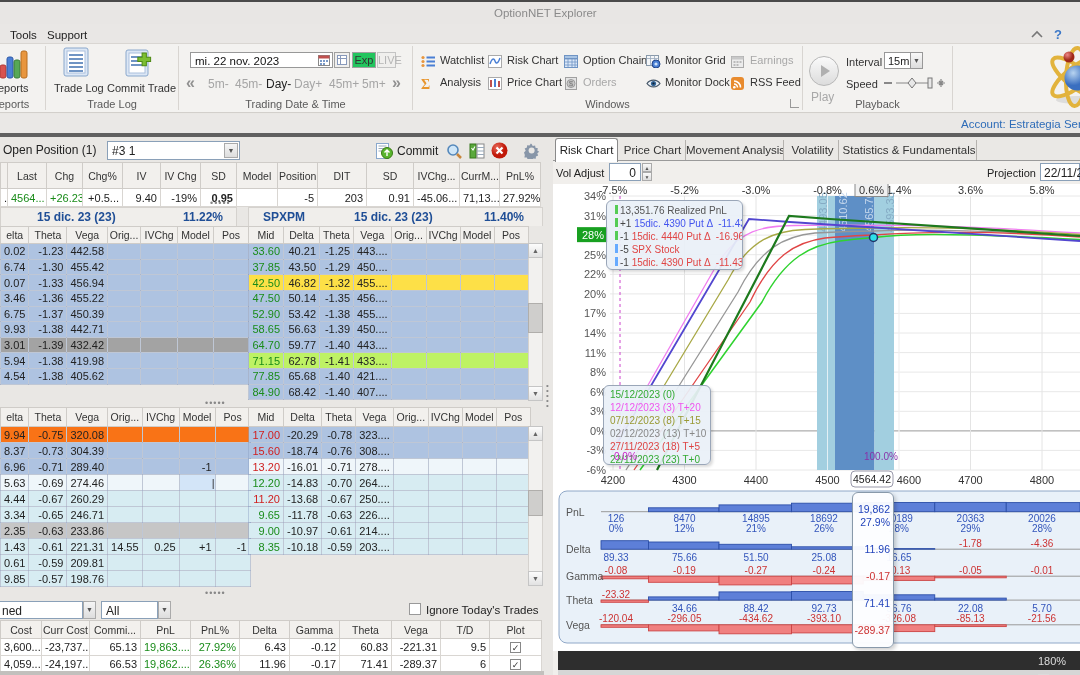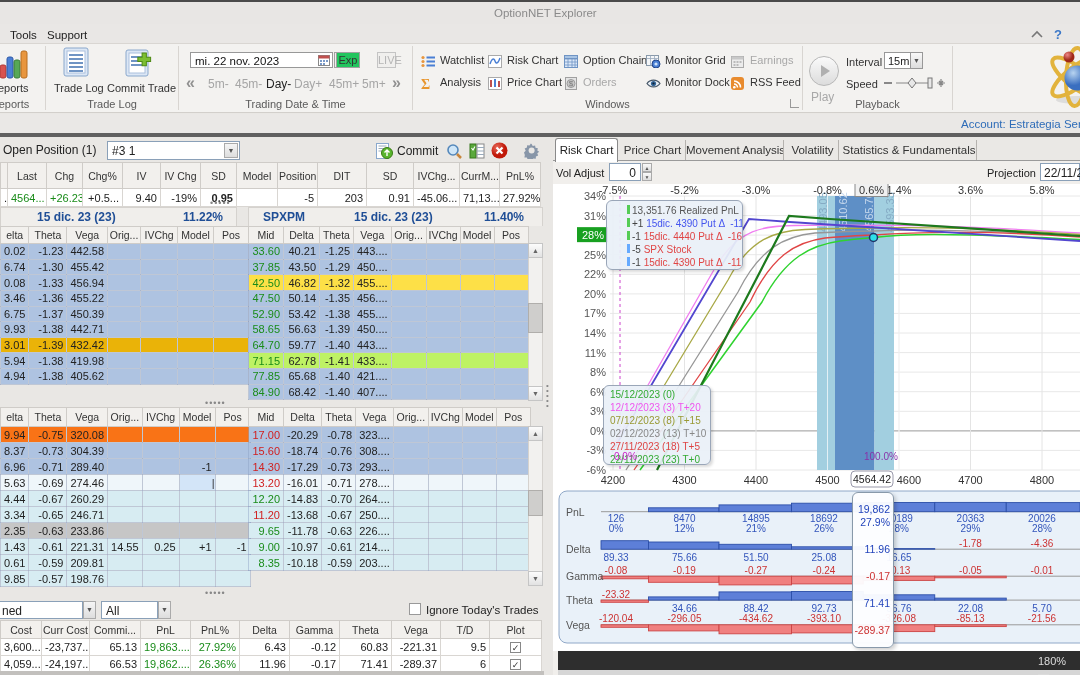--- a/index.html
+++ b/index.html
@@ -89,21 +89,21 @@
         <rect x="8" y="6" width="2" height="2"></rect>
         <rect x="2" y="9" width="2" height="2"></rect>
         <rect x="5" y="9" width="2" height="2"></rect>
       </g>
 </svg>
 <div class="abs" style="left:334px;top:52px;width:16px;height:16px;border:1px solid #a0a0a0;background:#f0efed"></div>
 <svg class="abs" style="left:337px;top:55px" width="10" height="10" viewBox="0 0 10 10">
       <rect x="0.5" y="0.5" width="9" height="9" fill="#fff" stroke="#8899bb"></rect>
       <path d="M0.5 3.5h9M3.5 0.5v9" stroke="#8899bb"></path>
     </svg>
-<div class="abs" style="left:336px;top:52px;width:24px;height:16px;border:1px solid #a0a0a0;background:#22c55e;font-size:11px;text-align:center;line-height:14px;color:#333">Exp</div>
+<div class="abs" style="left:352px;top:52px;width:24px;height:16px;border:1px solid #a0a0a0;background:#22c55e;font-size:11px;text-align:center;line-height:14px;color:#333">Exp</div>
 <div class="abs" style="left:377px;top:52px;width:19px;height:16px;border:1px solid #c4c4c4;background:#f0efed;font-size:11px;text-align:center;line-height:14px;color:#b5b5b5">LIVE</div>
 <div class="abs" style="left:186px;top:74px;font-size:16px;font-weight:bold;color:#909090;letter-spacing:-2px">«</div>
 <div class="abs" style="left:208px;top:77px;font-size:12px;color:#a5a5a5">5m-</div>
 <div class="abs" style="left:235px;top:77px;font-size:12px;color:#a5a5a5">45m-</div>
 <div class="abs" style="left:266px;top:77px;font-size:12px;color:#222">Day-</div>
 <div class="abs" style="left:294px;top:77px;font-size:12px;color:#a5a5a5">Day+</div>
 <div class="abs" style="left:329px;top:77px;font-size:12px;color:#a5a5a5">45m+</div>
 <div class="abs" style="left:362px;top:77px;font-size:12px;color:#a5a5a5">5m+</div>
 <div class="abs" style="left:392px;top:74px;font-size:16px;font-weight:bold;color:#909090;letter-spacing:-2px">»</div>
 
@@ -356,21 +356,21 @@
         <tr style="height:15.64px;background:#aec3e1">
           <td class="num">6.74</td>
           <td class="num">-1.30</td>
           <td class="num">455.42</td>
           <td class="num"></td>
           <td class="num"></td>
           <td class="num"></td>
           <td class="num"></td>
         </tr>
         <tr style="height:15.64px;background:#aec3e1">
-          <td class="num">0.08</td>
+          <td class="num">0.07</td>
           <td class="num">-1.33</td>
           <td class="num">456.94</td>
           <td class="num"></td>
           <td class="num"></td>
           <td class="num"></td>
           <td class="num"></td>
         </tr>
         <tr style="height:15.64px;background:#aec3e1">
           <td class="num">3.46</td>
           <td class="num">-1.36</td>
@@ -391,40 +391,40 @@
         </tr>
         <tr style="height:15.64px;background:#aec3e1">
           <td class="num">9.93</td>
           <td class="num">-1.38</td>
           <td class="num">442.71</td>
           <td class="num"></td>
           <td class="num"></td>
           <td class="num"></td>
           <td class="num"></td>
         </tr>
-        <tr style="height:15.64px;background:#eab308">
+        <tr style="height:15.64px;background:#a3a3a3">
           <td class="num">3.01</td>
           <td class="num">-1.39</td>
           <td class="num">432.42</td>
           <td class="num"></td>
           <td class="num"></td>
           <td class="num"></td>
           <td class="num"></td>
         </tr>
         <tr style="height:15.64px;background:#aec3e1">
           <td class="num">5.94</td>
           <td class="num">-1.38</td>
           <td class="num">419.98</td>
           <td class="num"></td>
           <td class="num"></td>
           <td class="num"></td>
           <td class="num"></td>
         </tr>
         <tr style="height:15.64px;background:#aec3e1">
-          <td class="num">4.94</td>
+          <td class="num">4.54</td>
           <td class="num">-1.38</td>
           <td class="num">405.62</td>
           <td class="num"></td>
           <td class="num"></td>
           <td class="num"></td>
           <td class="num"></td>
         </tr>
       </tbody>
     </table>
 <table class="grid opt abs" style="left:248px;top:226px">
@@ -699,30 +699,20 @@
           <td class="num"></td>
           <td class="num"></td>
           <td class="num"></td>
           <td class="num"></td>
         </tr>
         <tr style="height:16px;background:#aec3e1">
           <td class="num" style="color:#d02020">15.60</td>
           <td class="num">-18.74</td>
           <td class="num">-0.76</td>
           <td class="num">308....</td>
-          <td class="num"></td>
-          <td class="num"></td>
-          <td class="num"></td>
-          <td class="num"></td>
-        </tr>
-        <tr style="height:16px;background:#aec3e1">
-          <td class="num" style="color:#d02020">14.30</td>
-          <td class="num">-17.29</td>
-          <td class="num">-0.73</td>
-          <td class="num">293....</td>
           <td class="num"></td>
           <td class="num"></td>
           <td class="num"></td>
           <td class="num"></td>
         </tr>
         <tr style="height:16px;background:#eff6fa">
           <td class="num" style="color:#d02020">13.20</td>
           <td class="num">-16.01</td>
           <td class="num">-0.71</td>
           <td class="num">278....</td>
@@ -948,21 +938,21 @@
       <text x="864" y="460" font-size="10" fill="#8833aa" font-family="Liberation Sans">100.0%</text>
       <path d="M 612,448 L 715,268 C 738,228 765,226 795,225.5 C 840,225 860,225 874,225.5 C 920,225 1000,228 1080,233" fill="none" stroke="#f07df0" stroke-width="1.3"></path>
       <path d="M 618,462 L 728,280 C 750,238 775,231 805,229.5 C 845,228 862,228 874,228 C 920,227 1000,229 1080,234.5" fill="none" stroke="#a8a845" stroke-width="1.3"></path>
       <path d="M 626,470 L 738,292 C 760,248 785,236 815,233 C 850,231 865,231 874,231 C 920,229 1000,231 1080,236" fill="none" stroke="#979797" stroke-width="1.3"></path>
       <path d="M 634,470 L 750,302 C 772,256 795,242 825,238 C 855,235.5 868,235 874,235 C 920,231.5 1000,231 1080,237" fill="none" stroke="#e04545" stroke-width="1.3"></path>
       <path d="M 640,470 L 762,302 C 786,256 812,245 840,241 C 860,238.5 870,238 874,237.5 C 900,234 940,232 1080,239.5" fill="none" stroke="#2fd32f" stroke-width="1.5"></path>
       <path d="M 612,452 L 749,219 L 790,222 C 850,226 950,232 1080,241" fill="none" stroke="#5246cf" stroke-width="1.8"></path>
       <path d="M 657,470 L 789,216 L 830,219 C 900,224 1000,230 1080,236" fill="none" stroke="#1d7a1d" stroke-width="2.2"></path>
       <circle cx="873.5" cy="237.5" r="4" fill="#2ee0e8" stroke="#223366" stroke-width="1.5"></circle>
     </svg>
-<div class="abs" style="left:606px;top:200px;width:137px;height:70px;background:rgba(233,240,248,0.93);border:1px solid #9aa6b8;border-radius:6px;box-shadow:2px 2px 3px rgba(0,0,0,0.15);z-index:2;font-size:10px;line-height:13px;padding:3px 0 0 20px;white-space:nowrap;overflow:hidden">
+<div class="abs" style="left:606px;top:200px;width:137px;height:70px;background:rgba(233,240,248,0.93);border:1px solid #9aa6b8;border-radius:6px;box-shadow:2px 2px 3px rgba(0,0,0,0.15);z-index:2;font-size:10px;line-height:13px;padding:3px 0 0 8px;white-space:nowrap;overflow:hidden">
 <div><span style="display:inline-block;width:3px;height:9px;background:#55cc55;margin-right:2px"></span><span style="color:#555">13,351.76 Realized PnL</span></div>
 <div><span style="display:inline-block;width:3px;height:9px;background:#55cc55;margin-right:2px"></span><span style="color:#444">+1</span> <span style="color:#4455ee">15dic. 4390 Put Δ &nbsp;-11.43</span></div>
 <div><span style="display:inline-block;width:3px;height:9px;background:#55cc55;margin-right:2px"></span><span style="color:#444">-1</span> <span style="color:#e04545">15dic. 4440 Put Δ &nbsp;-16.96</span></div>
 <div><span style="display:inline-block;width:3px;height:9px;background:#66aaff;margin-right:2px"></span><span style="color:#444">-5</span> <span style="color:#e04545">SPX Stock</span></div>
 <div><span style="display:inline-block;width:3px;height:9px;background:#66aaff;margin-right:2px"></span><span style="color:#444">-1</span> <span style="color:#e04545">15dic. 4390 Put Δ &nbsp;-11.43</span></div>
 </div>
 <div class="abs" style="left:603px;top:385px;width:108px;height:80px;background:rgba(233,240,248,0.93);border:1px solid #9aa6b8;border-radius:6px;box-shadow:2px 2px 3px rgba(0,0,0,0.15);z-index:2;font-size:10px;line-height:13px;padding:2px 0 0 6px;white-space:nowrap;overflow:hidden">
 <div style="color:#33aa33">15/12/2023 (0)</div>
 <div style="color:#ee55ee">12/12/2023 (3) T+20</div>
 <div style="color:#999933">07/12/2023 (8) T+15</div>

